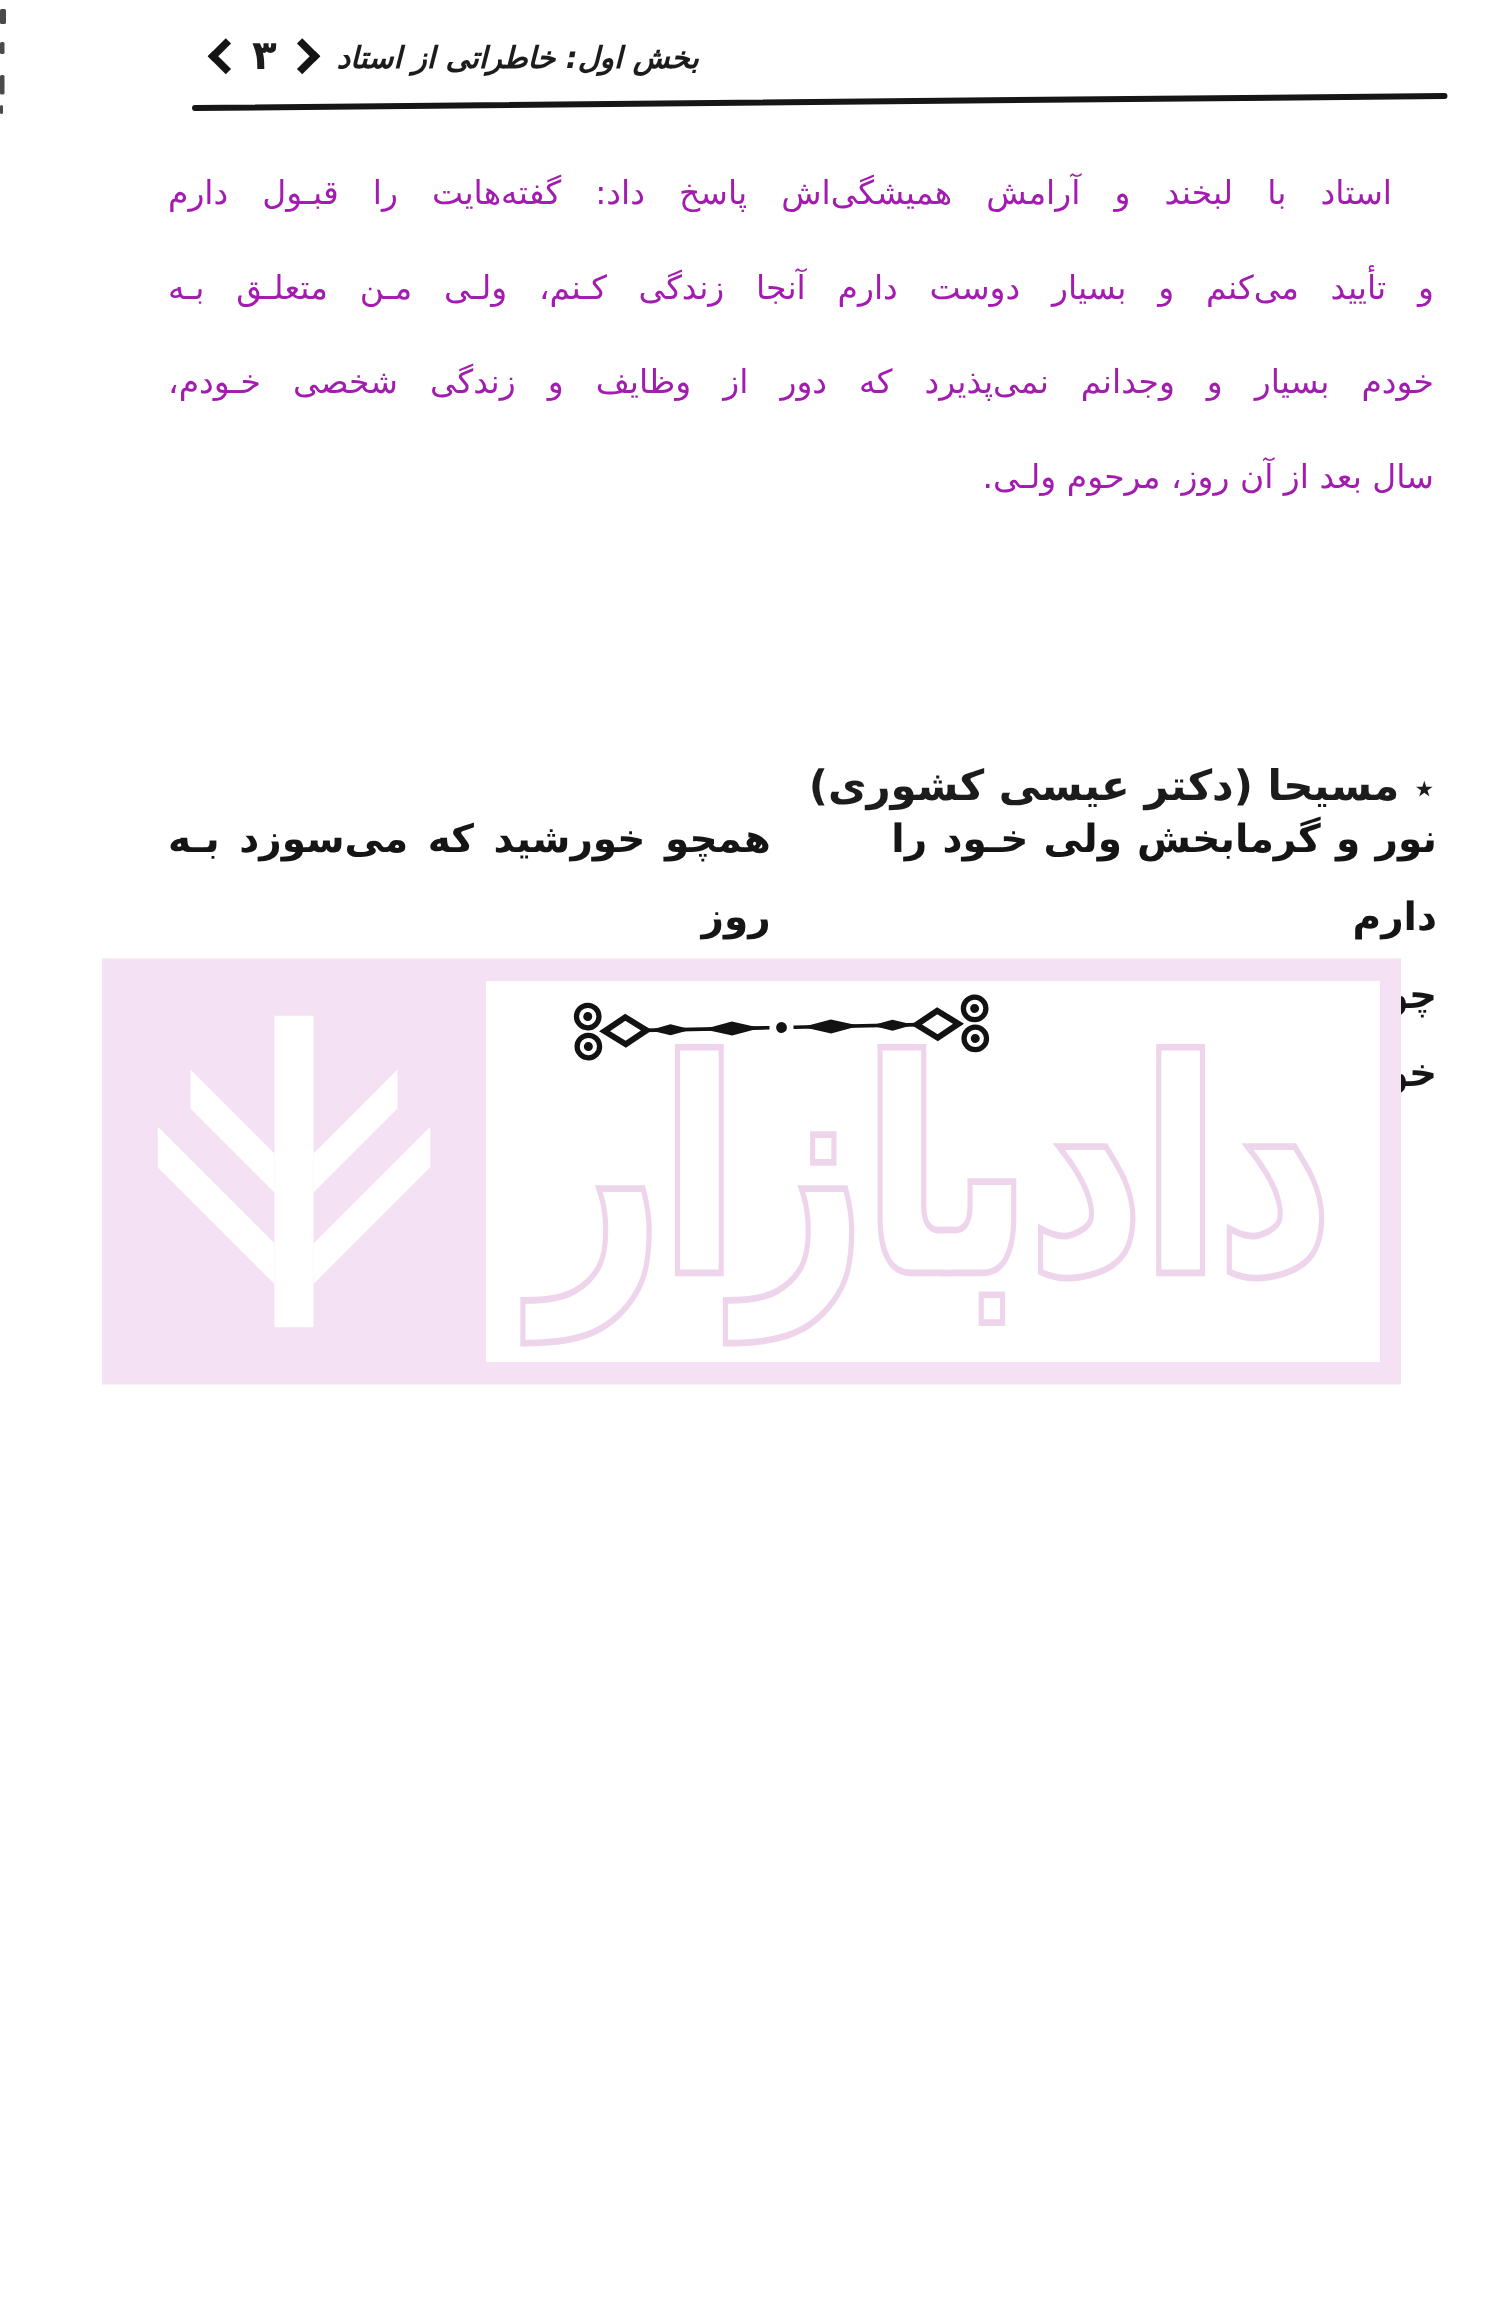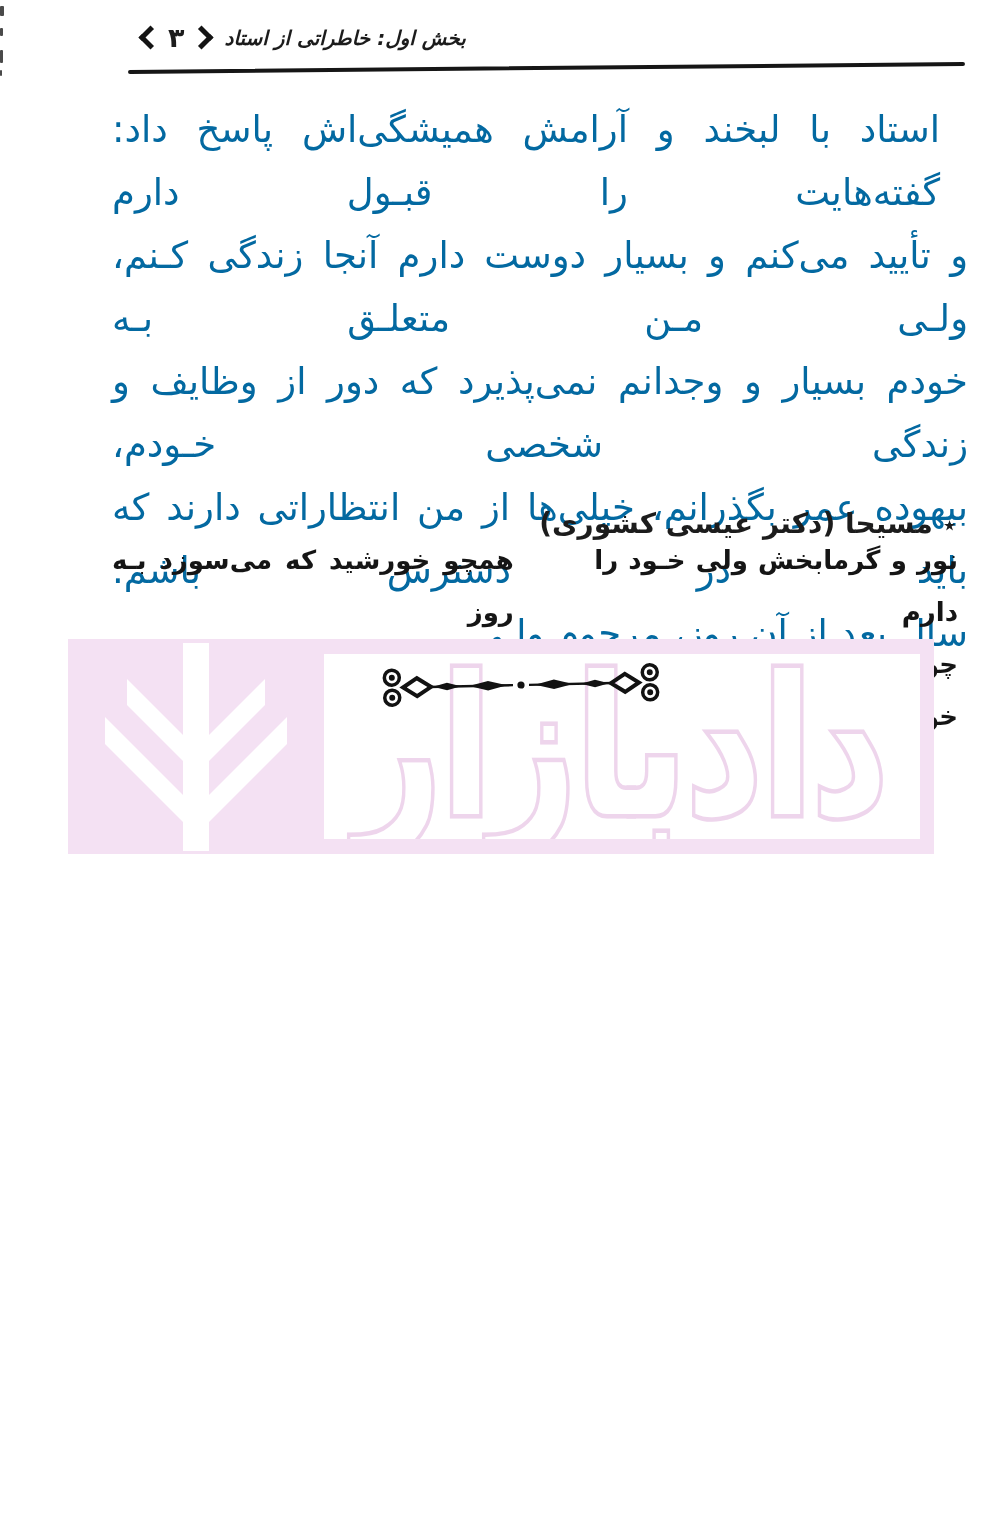--- a/index.html
+++ b/index.html
@@ -30,22 +30,22 @@
     direction:rtl;font-size:20px;font-weight:bold;font-style:italic;
     line-height:1.2;white-space:nowrap;
   }
   .head-rule{
     position:absolute;left:128px;right:33px;top:66px;height:4px;
     background:#161616;border-radius:2px;transform:rotate(-0.55deg);
   }
 
   
   .body-text{
-    position:absolute;left:112px;right:30px;top:98px;
-    direction:rtl;font-size:37px;line-height:63px;color:#0369a1;
+    position:absolute;left:112px;right:42px;top:98px;
+    direction:rtl;font-size:22px;line-height:63px;color:#a21caf;
   }
   .body-line{
     text-align:justify;text-align-last:justify;
   }
   .body-line.indent{padding-right:28px;}
   .body-line.line-open{text-align-last:right;}
 
   
   .section-heading{
     position:absolute;right:42px;top:504px;direction:rtl;
@@ -58,21 +58,21 @@
     position:absolute;left:112px;right:40px;top:534px;direction:rtl;
     font-size:26px;font-weight:bold;color:#151515;
   }
   .poem-row{display:flex;justify-content:space-between;line-height:52px;}
   .hemistich{text-align:justify;text-align-last:justify;}
   .hemistich.first{width:43%;}
   .hemistich.second{width:47.5%;}
 
   
   .wm-band{
-    position:absolute;left:68px;top:639px;width:866px;height:215px;
+    position:absolute;left:68px;top:639px;width:866px;height:284px;
     background:#f4e1f3;
   }
   .wm-logo-box{
     position:absolute;left:0;top:0;width:256px;height:100%;
     display:flex;align-items:center;justify-content:center;
   }
   .wm-inner{
     position:absolute;left:256px;right:14px;top:15px;bottom:15px;
     background:#ffffff;overflow:hidden;
     display:flex;align-items:center;justify-content:center;
@@ -104,21 +104,20 @@
       <span class="chev chev-right"></span>
     </div>
     <div class="header-title">بخش اول: خاطراتی از استاد</div>
   </div>
   <div class="head-rule"></div>
 
   <div class="body-text">
     <div class="body-line indent">استاد با لبخند و آرامش همیشگی‌اش پاسخ داد: گفته‌هایت را قبـول دارم</div>
     <div class="body-line">و تأیید می‌کنم و بسیار دوست دارم آنجا زندگی کـنم، ولـی مـن متعلـق بـه</div>
     <div class="body-line">خودم بسیار و وجدانم نمی‌پذیرد که دور از وظایف و زندگی شخصی خـودم،</div>
-    <div class="body-line">بیهوده عمر بگذرانم، خیلی‌ها از من انتظاراتی دارند که باید در دسترس باشم.</div>
     <div class="body-line line-open">سال بعد از آن روز، مرحوم ولـی.</div>
   </div>
 
   <div class="section-heading">
     <span class="marker">٭</span><span>مسیحا (دکتر عیسی کشوری)</span>
   </div>
 
   <div class="poem">
     <div class="poem-row">
       <span class="hemistich first">نور و گرمابخش ولی خـود را دارم</span>

